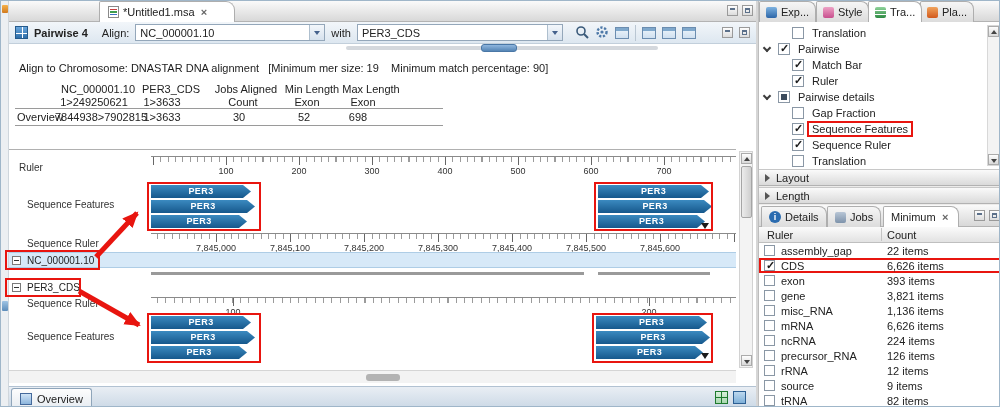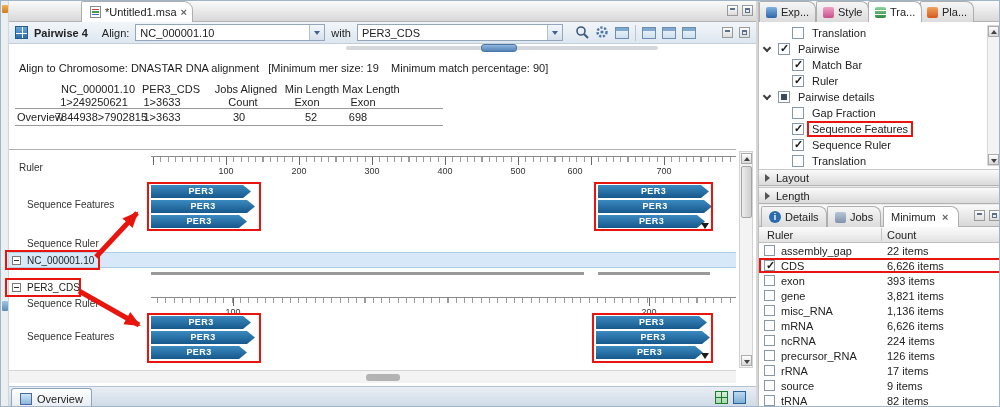--- a/index.html
+++ b/index.html
@@ -141,21 +141,21 @@
 <body>
 
 <div class="app">
 
   <div class="leftstrip">
     <div class="strip-icon1"></div>
     <div class="strip-icon2"></div>
   </div>
 
   <div class="etabbar">
-    <div class="etab active" style="left:72px;width:112px">
+    <div class="etab active" style="left:90px;width:136px">
       <span class="msa-icon">
           <i></i>
           <i></i>
           <i></i>
         </span>
       <span>*Untitled1.msa</span>
       <span class="x"></span>
     </div>
     <div class="winbtns">
       <span class="minbtn"></span>
@@ -216,56 +216,68 @@
   <span class="scol" style="left:242px;top:95px">Count</span>
   <span class="scol" style="left:306px;top:95px">Exon</span>
   <span class="scol" style="left:362px;top:95px">Exon</span>
 
   <div class="hline" style="left:14px;top:107px;width:428px"></div>
 
   <span style="position:absolute;left:16px;top:110px">Overview</span>
   <span class="scol" style="left:100px;top:110px">7844938&gt;7902815</span>
   <span class="scol" style="left:161px;top:110px">1&gt;3633</span>
   <span class="scol" style="left:238px;top:110px">30</span>
-  <span class="scol" style="left:310px;top:110px">52</span>
+  <span class="scol" style="left:303px;top:110px">52</span>
   <span class="scol" style="left:357px;top:110px">698</span>
 
   <div class="hline" style="left:14px;top:124px;width:428px"></div>
   <div class="hline" style="left:8px;top:148px;width:727px;background:#b0b0b0"></div>
 
   <span class="rowlabel" style="left:18px;top:161px">Ruler</span>
   <span class="rowlabel" style="left:26px;top:198px">Sequence Features</span>
   <span class="rowlabel" style="left:26px;top:237px">Sequence Ruler</span>
   <span class="rowlabel" style="left:26px;top:297px">Sequence Ruler</span>
   <span class="rowlabel" style="left:26px;top:330px">Sequence Features</span>
 
   <div class="ruler" style="top:155px">
     <div class="ticks"></div>
     <div class="rlabels" id="top-ruler-labels">
         <span class="rlabel" style="left: 75px;">100</span>
         <span class="rlabel" style="left: 148px;">200</span>
         <span class="rlabel" style="left: 221px;">300</span>
         <span class="rlabel" style="left: 294px;">400</span>
         <span class="rlabel" style="left: 367px;">500</span>
-        <span class="rlabel" style="left: 424px; text-align: center;">600</span>
+        <span class="rlabel" style="left: 440px; text-align: center;">600</span>
         <span class="rlabel" style="left: 513px;">700</span>
       </div>
   </div>
 
   <div class="fgroup" id="fg-tl" style="left:150px;top:184px;width:110px">
       <div class="parrow" style="width: 100px;">PER3</div>
       <div class="parrow" style="width: 104px;">PER3</div>
       <div class="parrow" style="width: 96px;">PER3</div>
     </div>
   <div class="fgroup" id="fg-tr" style="left:597px;top:184px;width:113px">
       <div class="parrow" style="width: 111px;">PER3</div>
       <div class="parrow" style="width: 114px;">PER3</div>
       <div class="parrow" style="width: 107px;">PER3</div>
     </div>
 
+  <div class="ruler" style="top:232px">
+    <div class="ticks ticks2"></div>
+    <div class="rlabels" id="seq1-labels">
+        <span class="rlabel" style="left: 65px;">7,845,000</span>
+        <span class="rlabel" style="left: 139px;">7,845,100</span>
+        <span class="rlabel" style="left: 213px;">7,845,200</span>
+        <span class="rlabel" style="left: 287px;">7,845,300</span>
+        <span class="rlabel" style="left: 361px;">7,845,400</span>
+        <span class="rlabel" style="left: 435px;">7,845,500</span>
+        <span class="rlabel" style="left: 509px;">7,845,600</span>
+      </div>
+  </div>
 
   <div class="trackrow nc-row" style="left:8px;top:251px;width:727px;height:16px">
     <span class="minusbox"></span>
     <span>NC_000001.10</span>
   </div>
 
   <div class="gbar" style="left:155px;top:256px;width:430px"></div>
   <div class="gbar" style="left:597px;top:256px;width:112px"></div>
   <div class="gbar" style="left:155px;top:262px;width:275px"></div>
   <div class="gbar" style="left:150px;top:271px;width:433px"></div>
@@ -470,21 +482,21 @@
           <span class="fcount">224 items</span>
         </div>
         <div class="frow">
           <span class="cb unchecked"></span>
           <span>precursor_RNA</span>
           <span class="fcount">126 items</span>
         </div>
         <div class="frow">
           <span class="cb unchecked"></span>
           <span>rRNA</span>
-          <span class="fcount">17 items</span>
+          <span class="fcount">12 items</span>
         </div>
         <div class="frow">
           <span class="cb unchecked"></span>
           <span>source</span>
           <span class="fcount">9 items</span>
         </div>
         <div class="frow">
           <span class="cb unchecked"></span>
           <span>tRNA</span>
           <span class="fcount">82 items</span>

